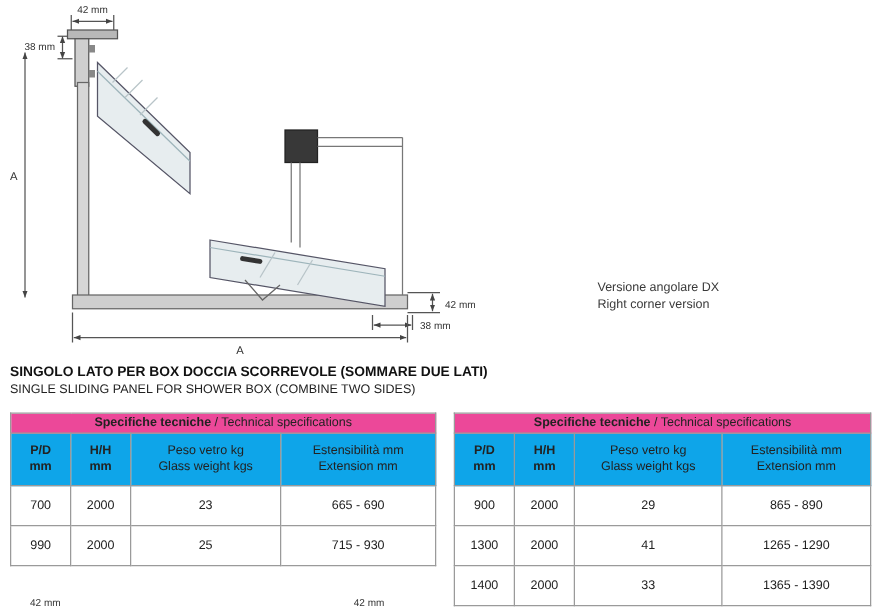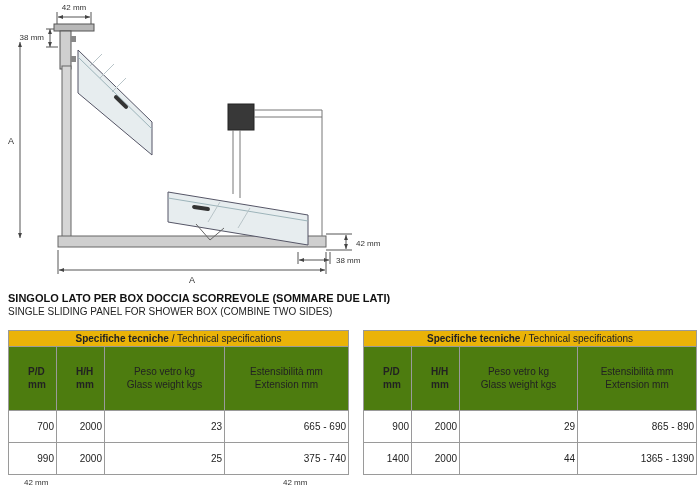--- a/index.html
+++ b/index.html
@@ -13,26 +13,26 @@
 
   .titles { position:absolute; left:8px; top:292px; }
   .title-it { font-size:11px; font-weight:bold; color:#111; }
   .title-en { font-size:10px; color:#222; margin-top:2px; }
 
   .tables { position:absolute; left:8px; top:330px; width:688px; display:flex; gap:14px; align-items:flex-start; }
   table { border-collapse:collapse; font-size:10px; color:#222; table-layout:fixed; background:#fff; }
   .tbl-left { width:340px; }
   .tbl-right { width:333px; }
   th, td { border:1px solid #9a9a9a; text-align:center; vertical-align:middle; }
-  td.band { background:#eab308; height:16px; font-size:10px; padding:1px 2px; }
+  td.band { background:#ec4899; height:16px; font-size:10px; padding:1px 2px; }
   td.band .b { font-weight:bold; }
-  th { background:#4d7c0f; font-weight:normal; height:28px; padding:19px; }
+  th { background:#0ea5e9; font-weight:normal; height:28px; padding:8px; }
   th .l1, th .l2 { font-size:10px; line-height:1.25; }
   th:nth-child(-n+2) .l1, th:nth-child(-n+2) .l2 { font-weight:bold; }
-  tbody td { height:32px; padding:0 2px;text-align:right; }
+  tbody td { height:32px; padding:0 2px; }
 
   .footnote { position:absolute; top:478px; font-size:8px; color:#333; }
   .fn-left { left:24px; }
   .fn-center { left:283px; }
 
   text { font-family:"Liberation Sans", sans-serif; fill:#333; }
 </style>
 </head>
 <body>
 
@@ -119,20 +119,24 @@
     <text x="336" y="263" font-size="8">38 mm</text>
 
     <g stroke="#555" stroke-width="1" fill="none">
       <line x1="58" y1="250" x2="58" y2="274"></line>
       <line x1="326" y1="252" x2="326" y2="274"></line>
       <line x1="59" y1="270" x2="325" y2="270" marker-start="url(#ar)" marker-end="url(#ar)"></line>
     </g>
     <text x="192" y="283" font-size="9" text-anchor="middle">A</text>
   </svg>
 
+  <div class="version">
+    <div>Versione angolare DX</div>
+    <div>Right corner version</div>
+  </div>
 
   <div class="titles">
     <div class="title-it">SINGOLO LATO PER BOX DOCCIA SCORREVOLE (SOMMARE DUE LATI)</div>
     <div class="title-en">SINGLE SLIDING PANEL FOR SHOWER BOX (COMBINE TWO SIDES)</div>
   </div>
 
   <div class="tables">
 
     <table class="tbl-left">
       <colgroup>
@@ -171,21 +175,21 @@
           <tr>
             <td>700</td>
             <td>2000</td>
             <td>23</td>
             <td>665 - 690</td>
           </tr>
           <tr>
             <td>990</td>
             <td>2000</td>
             <td>25</td>
-            <td>375 - 740</td>
+            <td>715 - 930</td>
           </tr>
         </tbody>
     </table>
 
     <table class="tbl-right">
       <colgroup>
           <col style="width:48px">
           <col style="width:48px">
           <col style="width:118px">
           <col style="width:119px">
@@ -217,23 +221,29 @@
           </tr>
       </thead>
       <tbody>
           <tr>
             <td>900</td>
             <td>2000</td>
             <td>29</td>
             <td>865 - 890</td>
           </tr>
           <tr>
+            <td>1300</td>
+            <td>2000</td>
+            <td>41</td>
+            <td>1265 - 1290</td>
+          </tr>
+          <tr>
             <td>1400</td>
             <td>2000</td>
-            <td>44</td>
+            <td>33</td>
             <td>1365 - 1390</td>
           </tr>
         </tbody>
     </table>
 
   </div>
 
   <span class="footnote fn-left">42 mm</span>
   <span class="footnote fn-center">42 mm</span>
 

